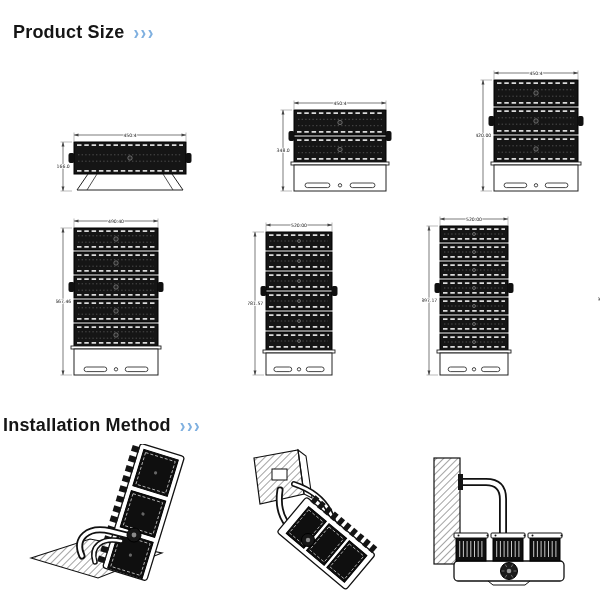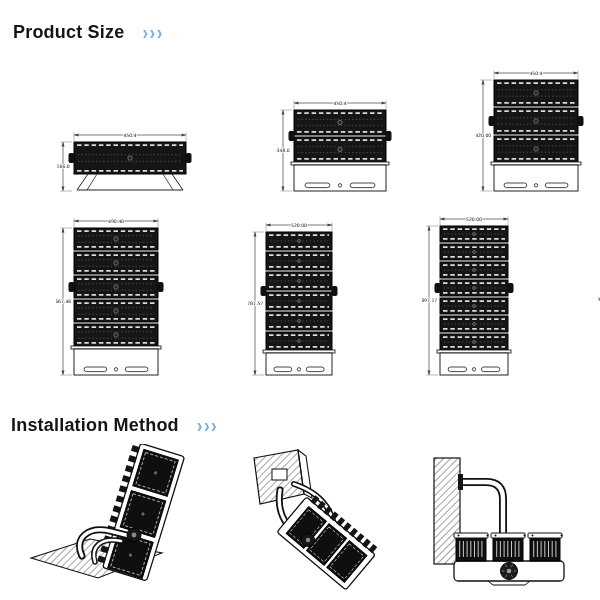--- a/index.html
+++ b/index.html
@@ -1,27 +1,27 @@
 <!DOCTYPE html>
 <html><head>
 <meta charset="utf-8">
 <style>
   html,body{margin:0;padding:0;}
   body{
     width:600px;height:600px;overflow:hidden;position:relative;
     background:#ffffff;font-family:"Liberation Sans", sans-serif;
   }
-  .section-head{display:flex;align-items:center;gap:18px;text-align:right;}
+  .section-head{display:flex;align-items:center;gap:9px;text-align:right;}
   .section-head .t{font-size:18px;font-weight:700;color:#151515;letter-spacing:.2px;}
   .section-head .chev{
     color:#7fb0e0;font-size:17px;font-weight:700;letter-spacing:1.5px;
     transform:scaleY(1.2);line-height:1;
   }
   #ps-head{margin:22px 0 0 13px;}
-  #im-head{margin:20px 0 0 11px;}
+  #im-head{margin:20px 0 0 3px;}
   .row{display:flex;align-items:flex-end;justify-content:space-between;}
   .row1{padding:0 24px 0 16px;margin-top:18px;height:150px;}
   .row2{padding:0 24px 0 16px;margin-top:14px;height:170px;}
   .product-cell{display:block;line-height:0;}
   .install-row{display:flex;justify-content:space-between;align-items:flex-start;padding:0 28px;margin-top:8px;}
   .install-fig{line-height:0;}
   svg{display:block;}
 </style>
 </head>
 <body>

